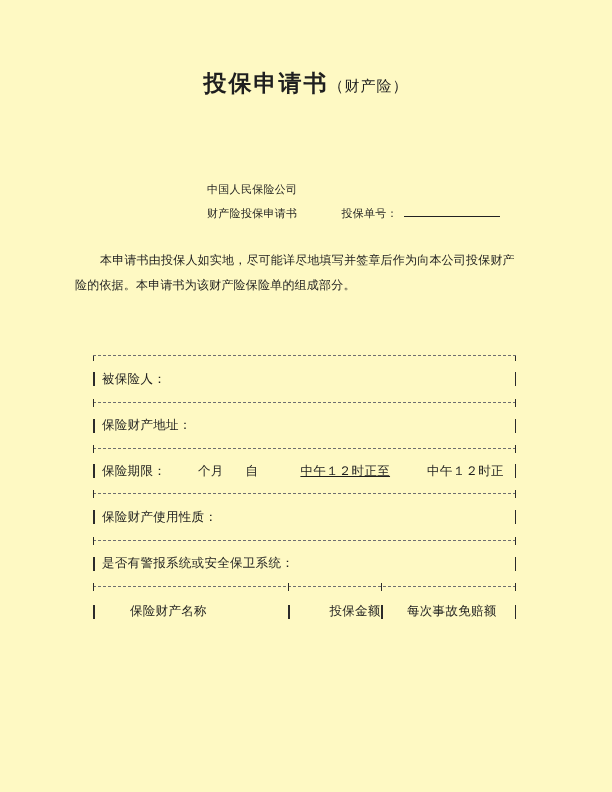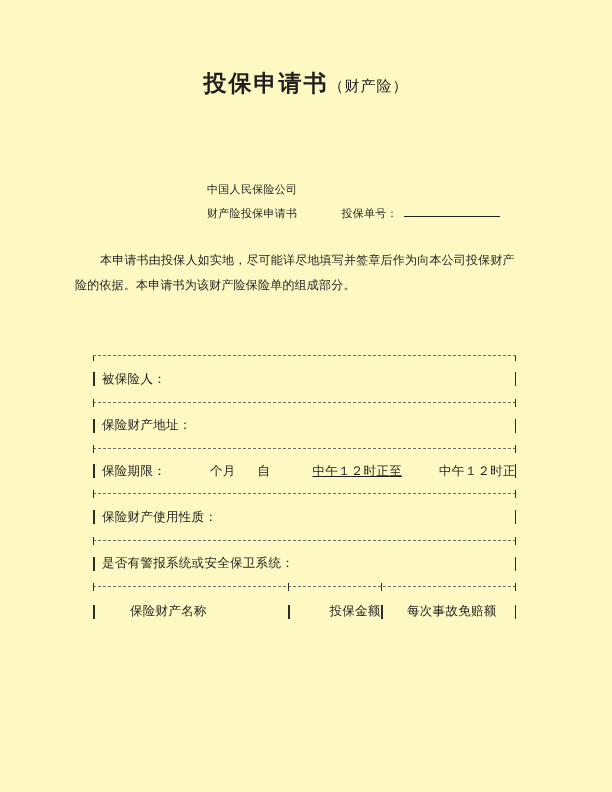--- a/index.html
+++ b/index.html
@@ -48,21 +48,21 @@
   
   .tk { position:absolute; top:-4px; width:1px; height:8px; background:#2b2b2b; }
   .tkl { left:0; } .tkr { right:0; }
   .trow:first-child .tk { top:0; height:5px; }
 
   .r1 { height:47px; } .r2 { height:46px; } .r3 { height:45px; }
   .r4 { height:47px; } .r5 { height:47px; } .r6 { height:46px; }
   .r7 { height:46px; } .r8 { height:50px; padding-left:0; }
 
   
-  .sp-months { margin-left:44px;text-align:right; }
+  .sp-months { margin-left:32px;text-align:right; }
   .sp-from   { margin-left:22px; }
   .sp-time1  { margin-left:42px;text-decoration:underline; }
   .sp-time2  { margin-left:37px;text-align:right; }
 
   
   .cell { box-sizing:border-box;margin-left:7px; }
   .c1 { width:195px; padding-left:30px; }
   .c2 { width:93px;  text-align:right; }
   .c3 { width:136px; text-align:center; }
   .vbx { position:absolute; top:50%; margin-top:-7px; width:1.5px; height:14px; background:#2b2b2b; }

